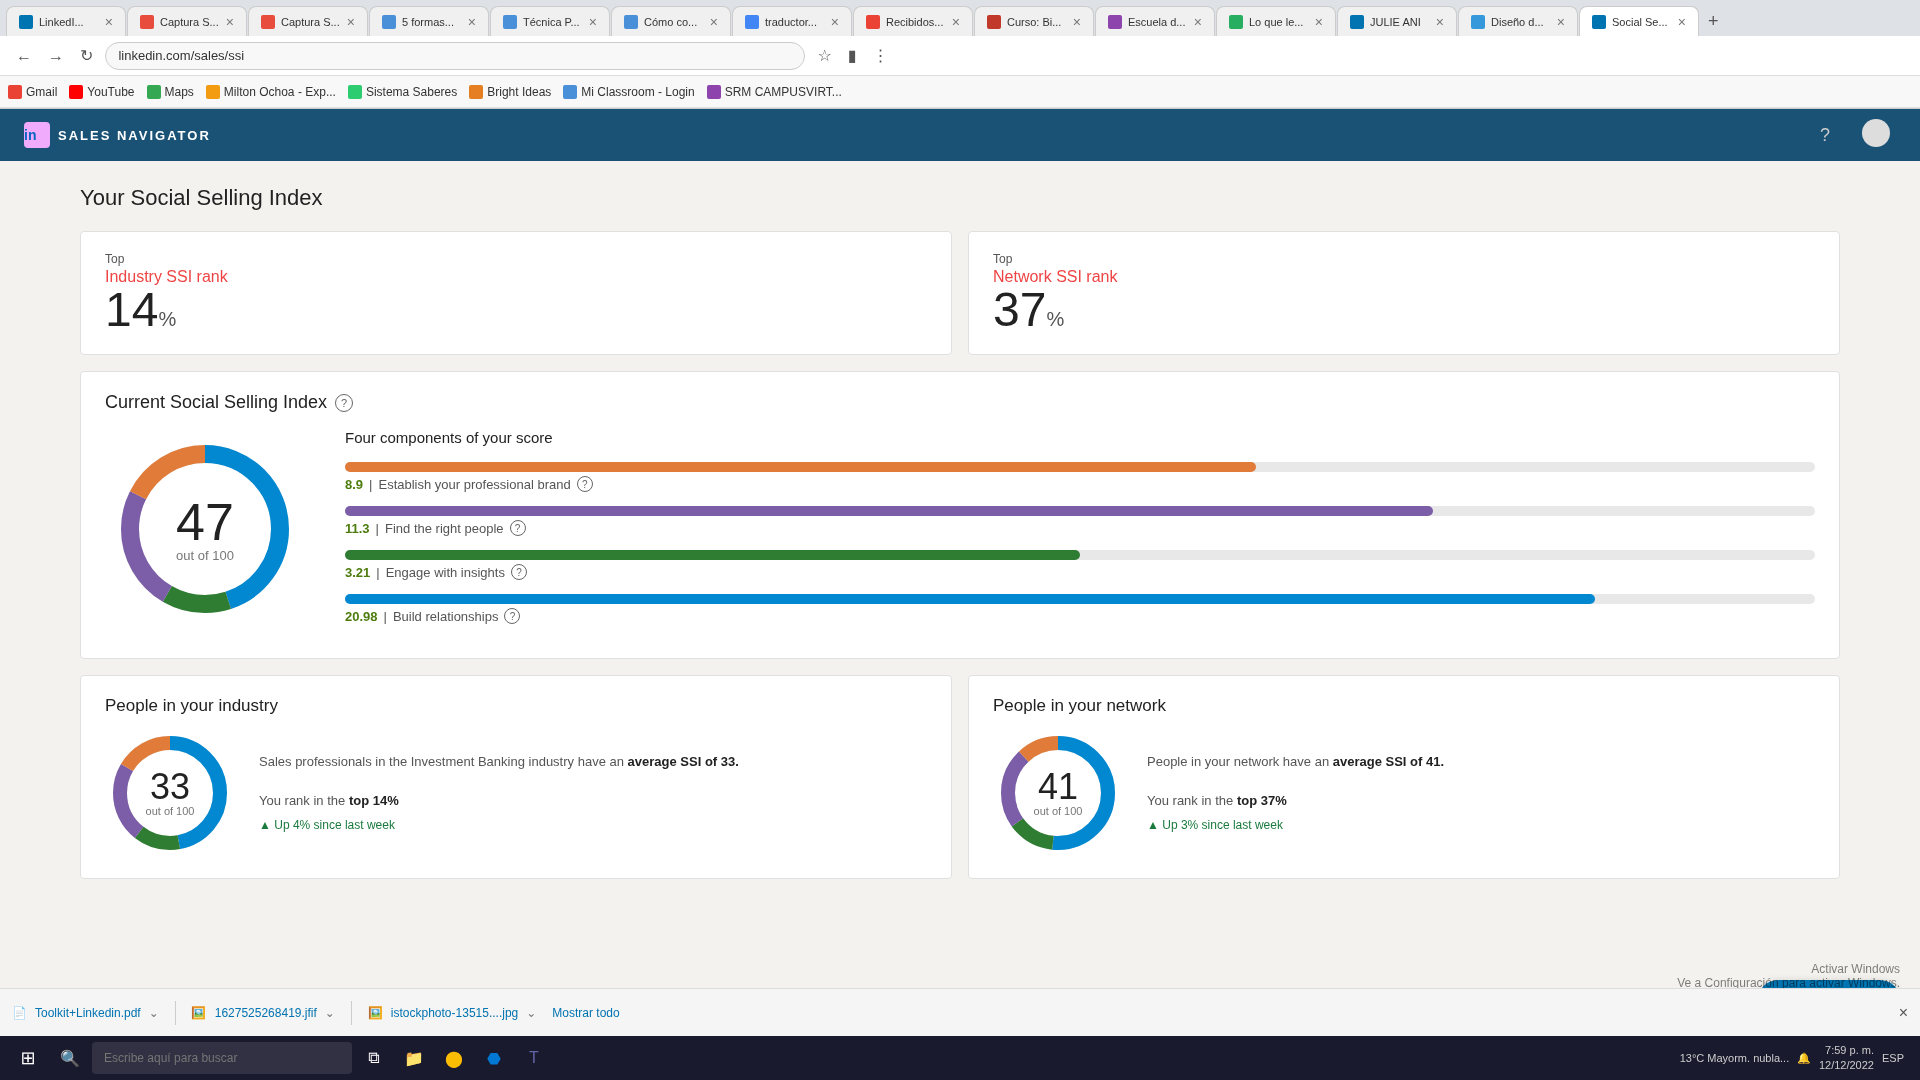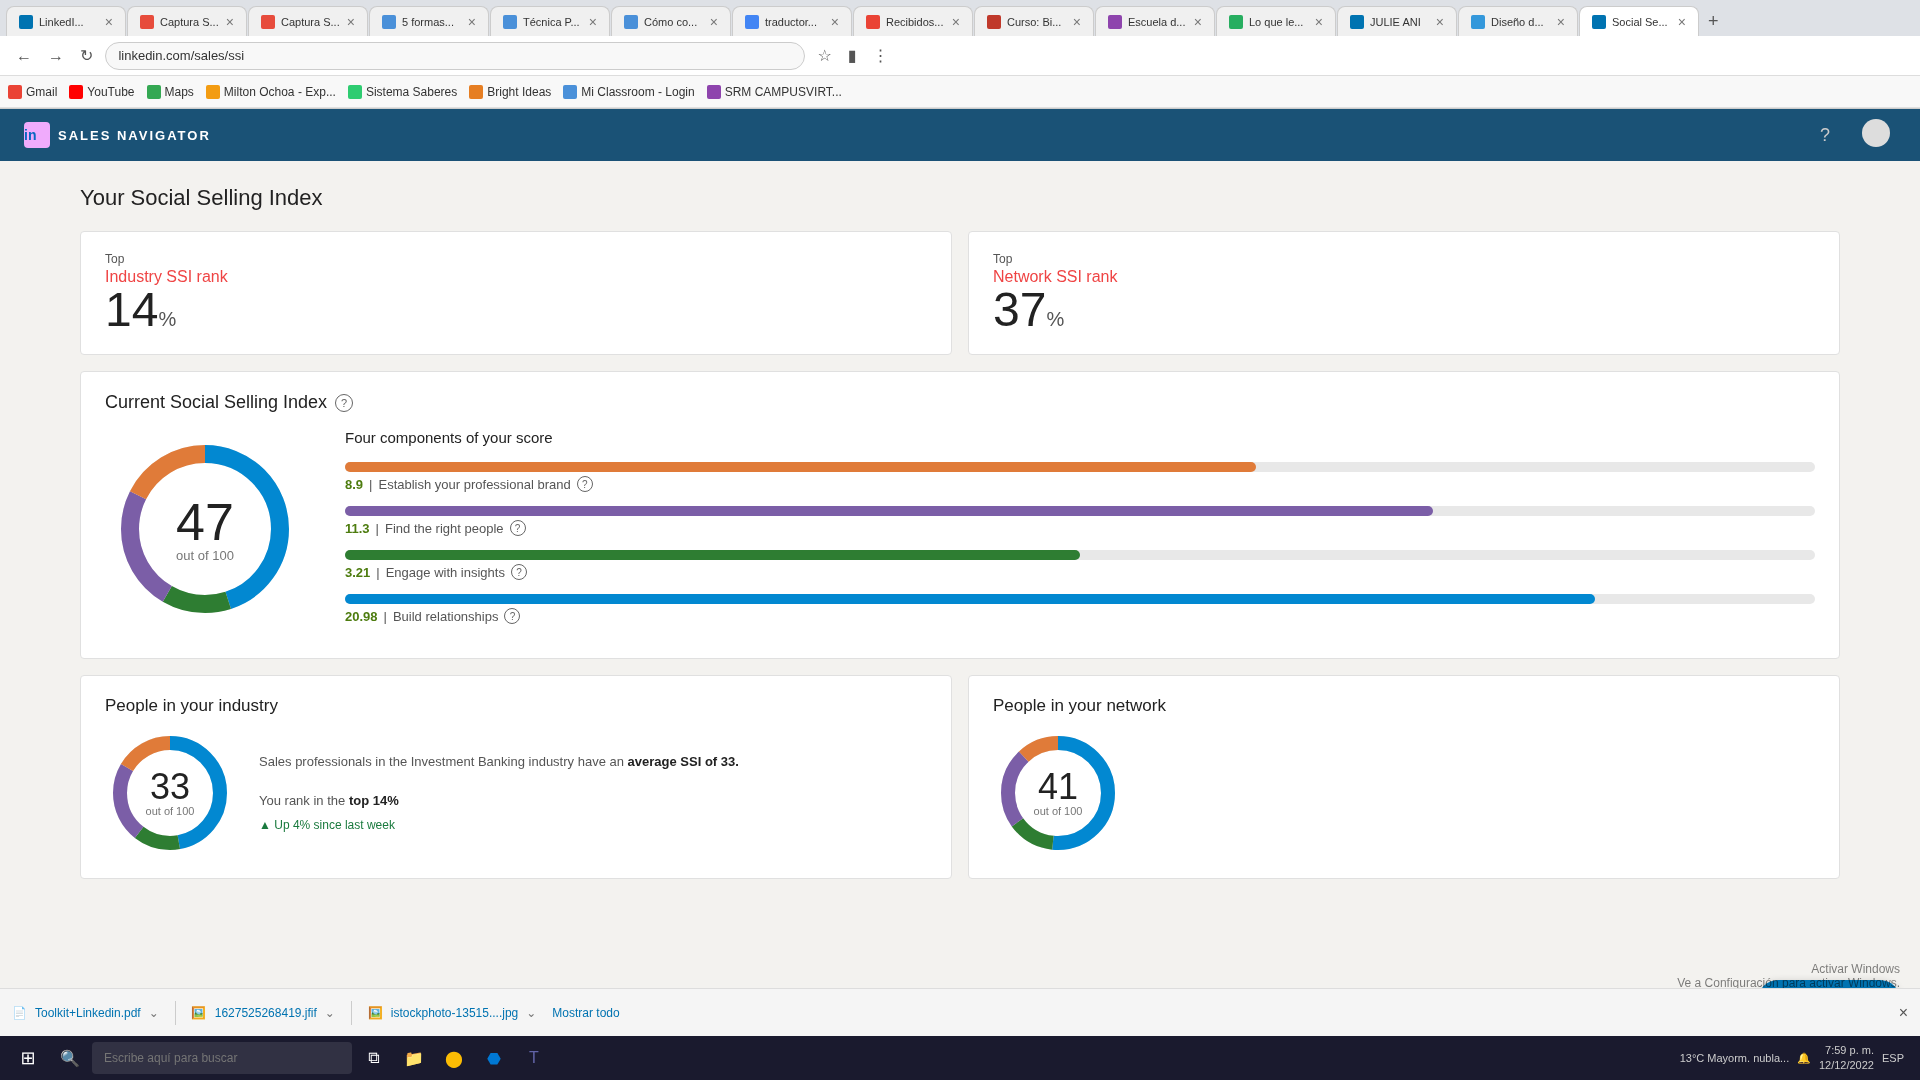--- a/index.html
+++ b/index.html
@@ -384,20 +384,31 @@
           <svg width="130" height="130" viewBox="0 0 130 130" class="donut">
             <circle cx="65" cy="65" r="50" fill="none" stroke="#e8e8e8" stroke-width="14"></circle>
             <circle cx="65" cy="65" r="50" fill="none" stroke="#0288d1" stroke-width="14" stroke-dasharray="162 314" stroke-dashoffset="0"></circle>
             <circle cx="65" cy="65" r="50" fill="none" stroke="#2e7d32" stroke-width="14" stroke-dasharray="42 314" stroke-dashoffset="-162"></circle>
             <circle cx="65" cy="65" r="50" fill="none" stroke="#7b5ea7" stroke-width="14" stroke-dasharray="72 314" stroke-dashoffset="-204"></circle>
             <circle cx="65" cy="65" r="50" fill="none" stroke="#e07b39" stroke-width="14" stroke-dasharray="40 314" stroke-dashoffset="-276"></circle>
           </svg>
           <div class="people-score-center">
             <div class="people-score">41</div>
             <div class="people-score-label">out of 100</div>
+          </div>
+        </div>
+        <div class="people-text">
+          <span>People in your network have an</span>
+          <strong>average SSI of 41.</strong>
+          <br><br>
+          <span>You rank in the</span>
+          <strong class="top-rank">top 37%</strong>
+          <div class="trend-up">
+            <span class="trend-arrow">▲</span>
+            <span>Up 3% since last week</span>
           </div>
         </div>
       </div>
     </div>
   </div>
 </div>
 
 <button class="chat-btn">
   <span>💬</span>
   <span>Chat with us</span>

